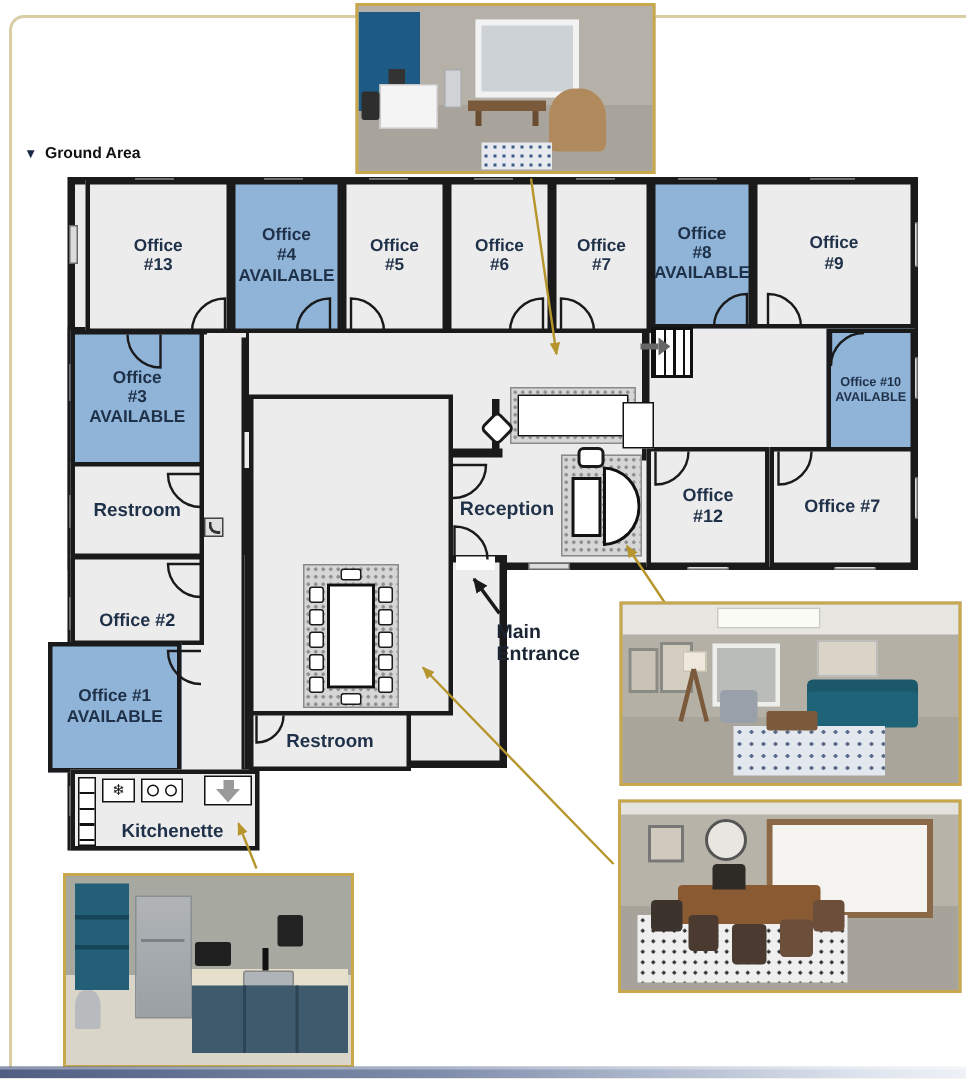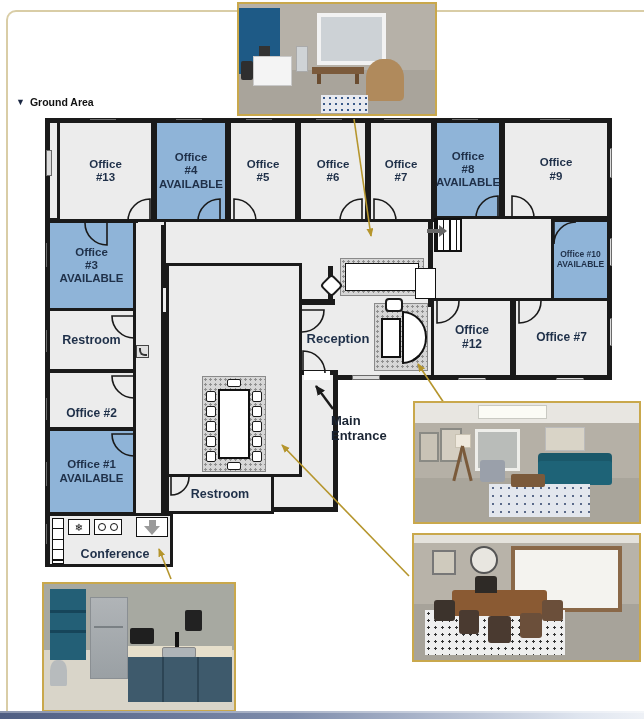--- a/index.html
+++ b/index.html
@@ -115,39 +115,39 @@
       <span class="rlabel">Office
 #3
 AVAILABLE</span>
     </div>
   <div class="room" style="left:47px;top:308px;width:89px;height:64px;">
       <span class="rlabel" style="font-size:12.5px;">Restroom</span>
     </div>
   <div class="room" style="left:47px;top:370px;width:89px;height:60px;">
       <span class="rlabel" style="font-size:12px;margin-top:28px;">Office #2</span>
     </div>
-  <div class="room avail" style="left:47px;top:428px;width:89px;height:87px;">
+  <div class="room avail" style="left:32px;top:428px;width:89px;height:87px;">
       <span class="rlabel">Office #1
 AVAILABLE</span>
     </div>
 
   <div class="room" style="left:47px;top:513px;width:126px;height:54px;align-items:flex-end;">
     <div class="fixt" style="left:2px;top:2px;width:12px;height:46px;background:#fff repeating-linear-gradient(180deg, rgba(0,0,0,0) 0 9px, #111 9px 10.5px);"></div>
     <div class="fixt" style="left:18px;top:3px;width:22px;height:16px;display:flex;align-items:center;justify-content:center;font-size:10px;color:#111;">
         <span>❄</span>
       </div>
     <div class="fixt" style="left:44px;top:3px;width:28px;height:16px;display:flex;align-items:center;justify-content:center;gap:4px;">
       <span style="width:6px;height:6px;border:1.5px solid #111;border-radius:50%;display:inline-block;"></span>
       <span style="width:6px;height:6px;border:1.5px solid #111;border-radius:50%;display:inline-block;"></span>
     </div>
     <div class="fixt" style="left:86px;top:1px;width:32px;height:20px;">
       <span style="position:absolute;left:12px;top:2px;width:7px;height:7px;background:#9a9a9a;"></span>
       <span style="position:absolute;left:7px;top:8px;width:0;height:0;border-left:8px solid transparent;border-right:8px solid transparent;border-top:9px solid #9a9a9a;"></span>
     </div>
-    <span class="rlabel" style="font-size:12.5px;margin-bottom:3px;margin-left:10px;">Conference</span>
+    <span class="rlabel" style="font-size:12.5px;margin-bottom:3px;margin-left:10px;">Kitchenette</span>
   </div>
 
   <div class="room" style="left:166px;top:263px;width:136px;height:214px;align-items:flex-start;">
     <div class="rug" style="left:33px;top:110px;width:64px;height:96px;">
       <div class="fixt" style="left:15px;top:12px;width:32px;height:70px;border-width:2px;"></div>
       <div class="chair" style="left:3px;top:14px;width:10px;height:11px;"></div>
       <div class="chair" style="left:3px;top:29px;width:10px;height:11px;"></div>
       <div class="chair" style="left:3px;top:44px;width:10px;height:11px;"></div>
       <div class="chair" style="left:3px;top:59px;width:10px;height:11px;"></div>
       <div class="chair" style="left:3px;top:74px;width:10px;height:11px;"></div>

